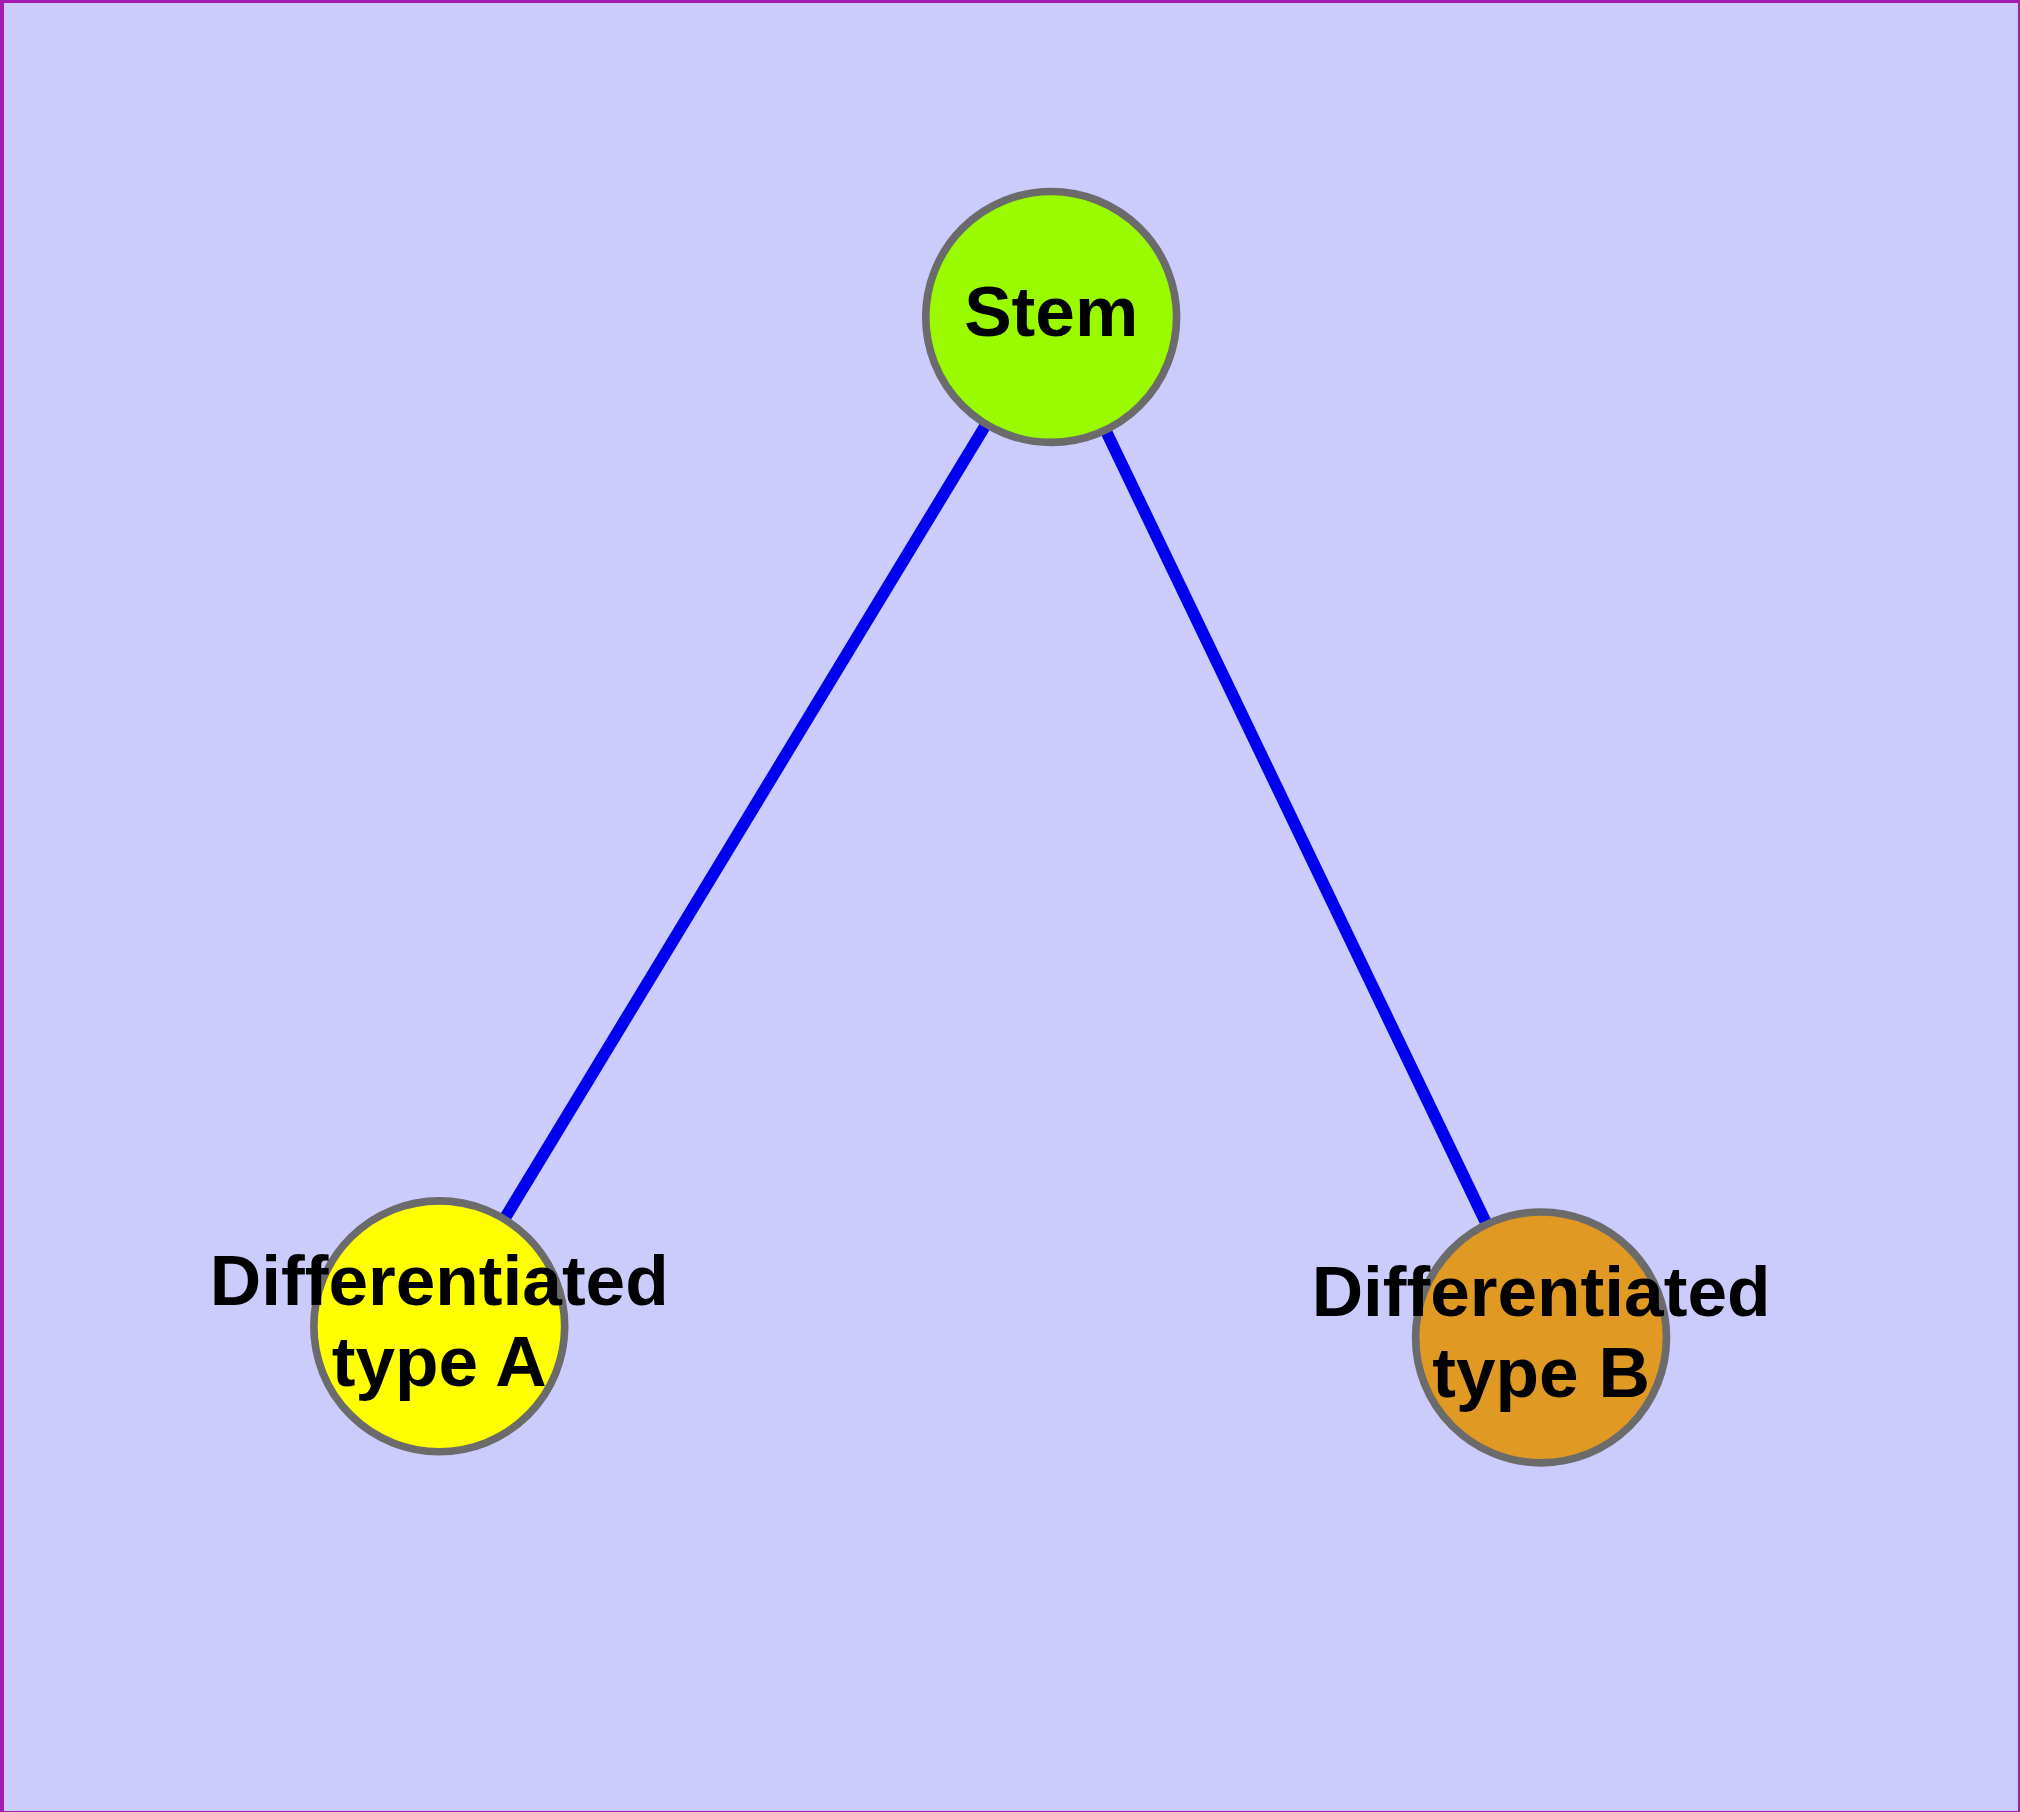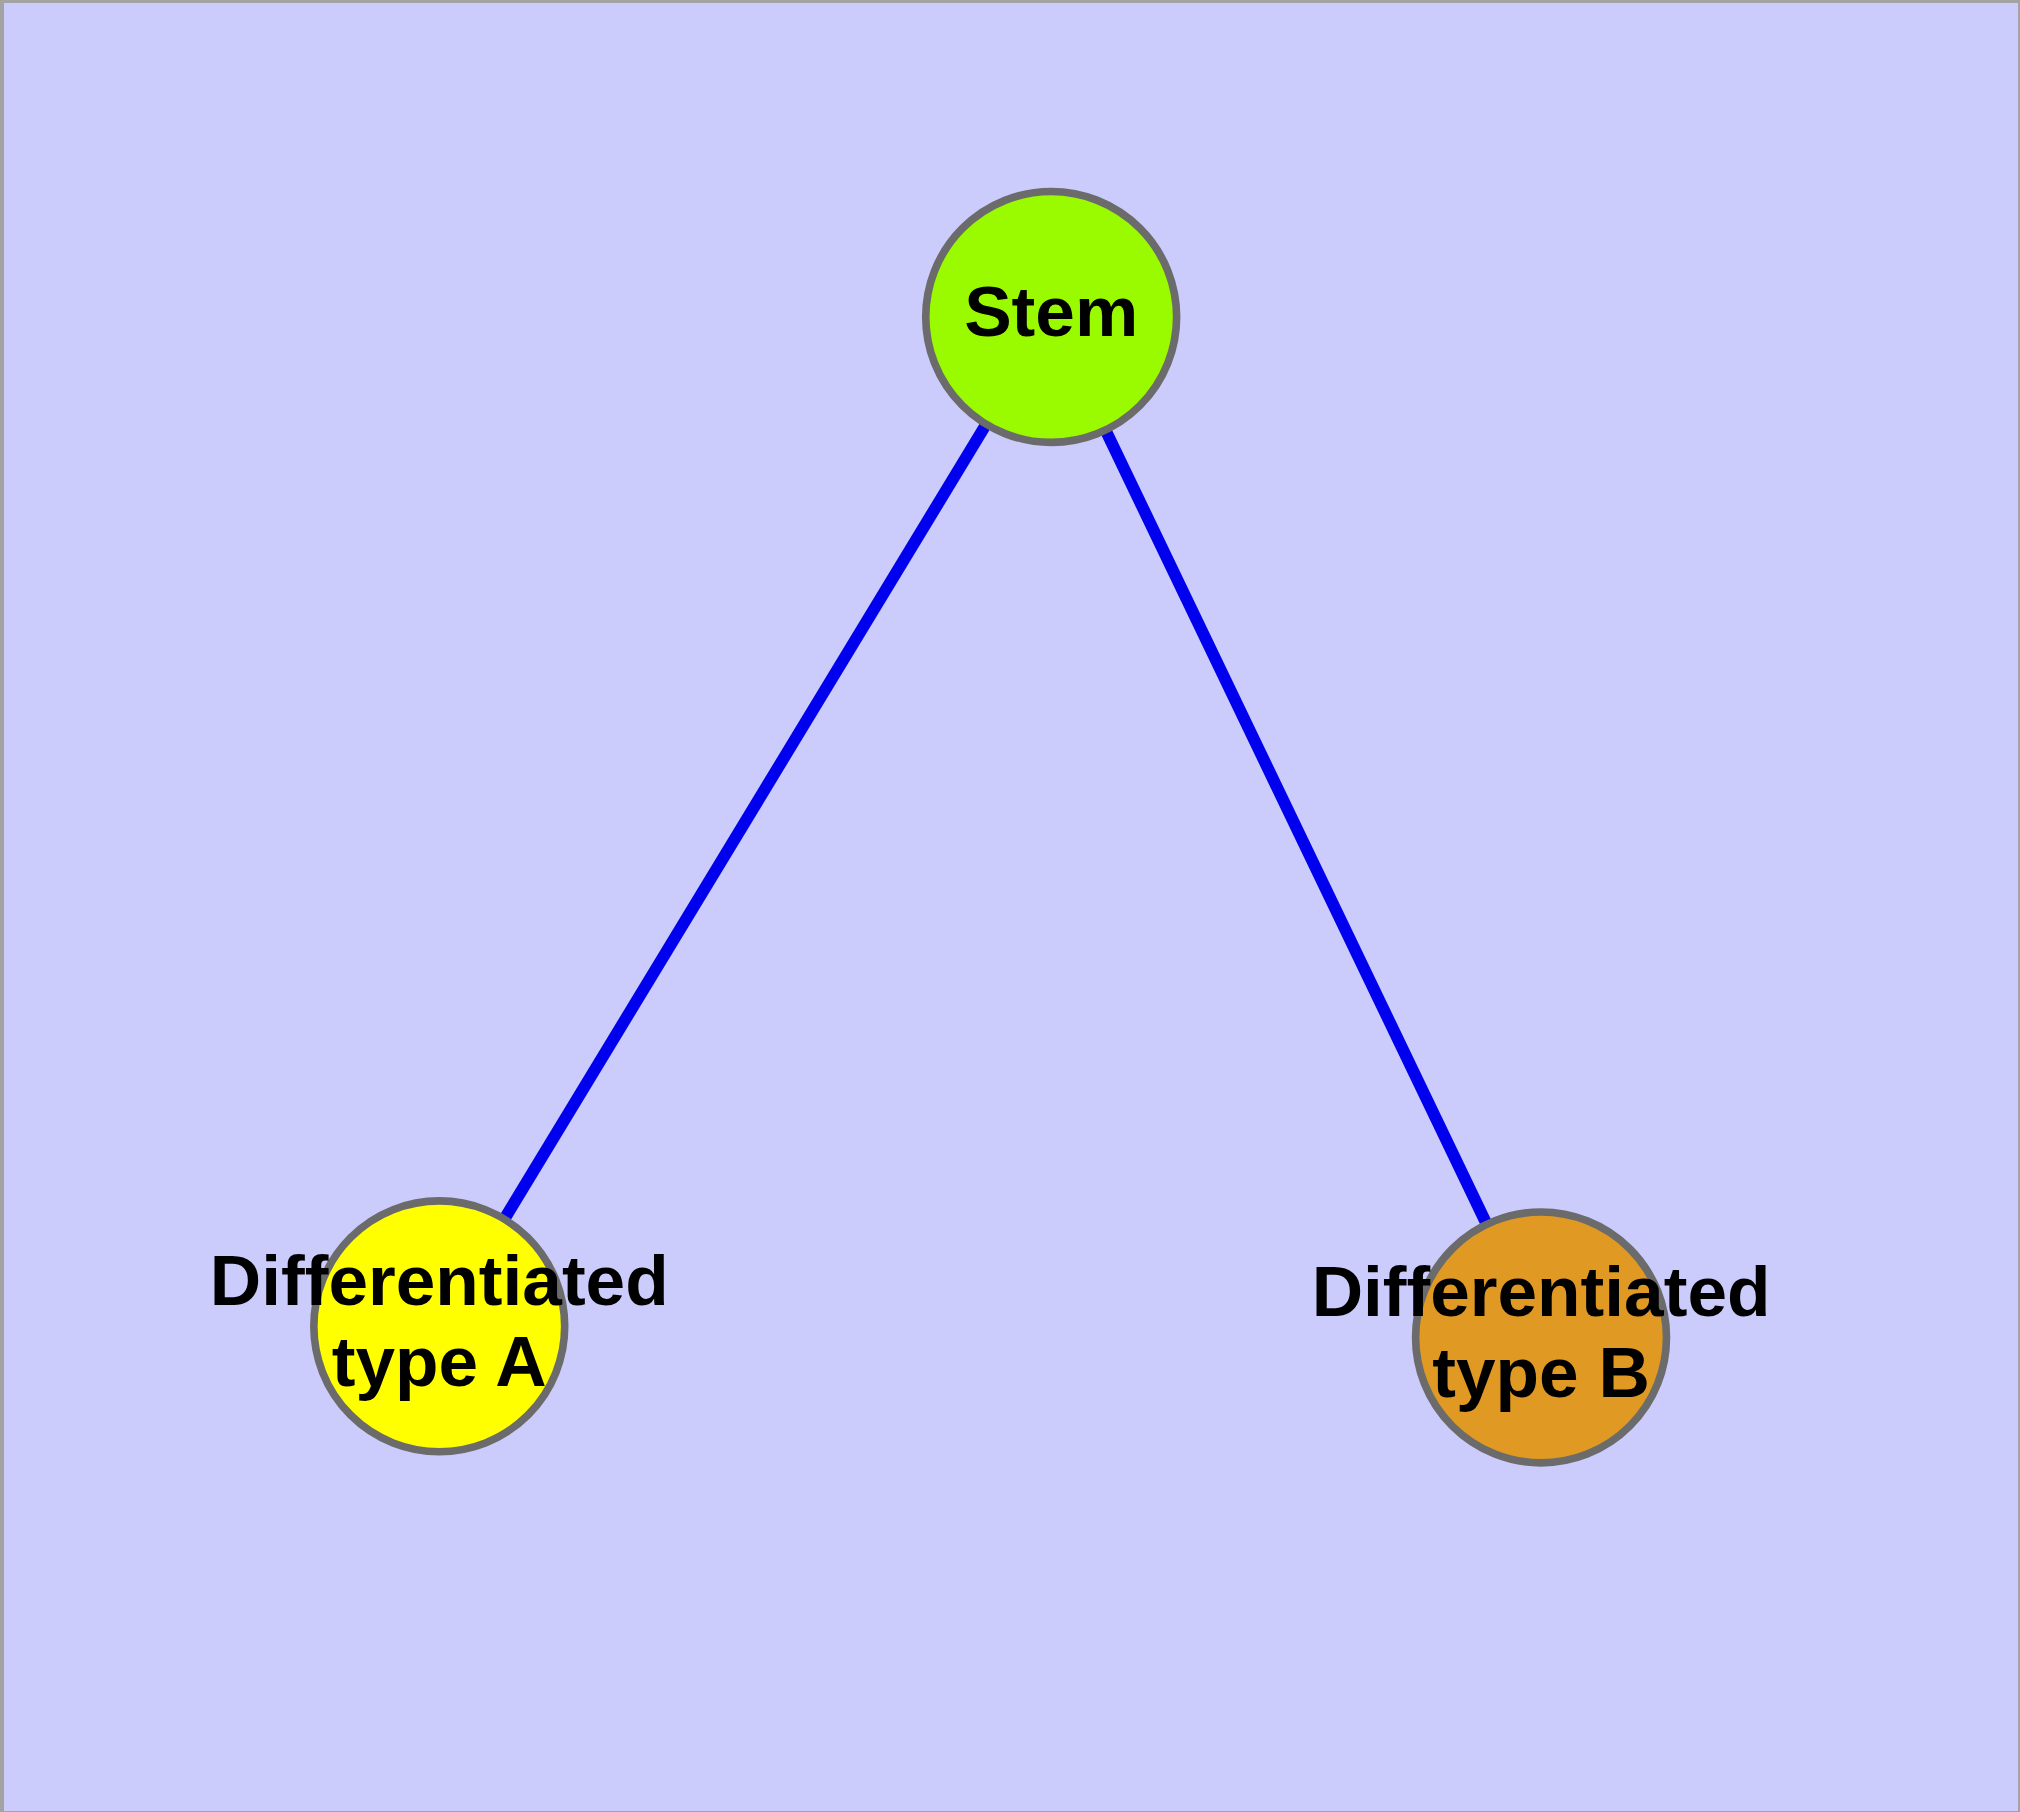--- a/index.html
+++ b/index.html
@@ -5,21 +5,21 @@
 <style>
   html, body {
     margin: 0;
     padding: 0;
     background: #ffffff;
   }
   #canvas {
     position: relative;
     width: 2021px;
     height: 1812px;
-    background: #a3a3a3;
+    background: #a21caf;
     overflow: hidden;
     font-family: "Liberation Sans", "DejaVu Sans", sans-serif;
   }
   #plot-background {
     position: absolute;
     left: 4.2px;
     top: 3.4px;
     width: 2014px;
     height: 1808px;
     background: #ccccfc;

